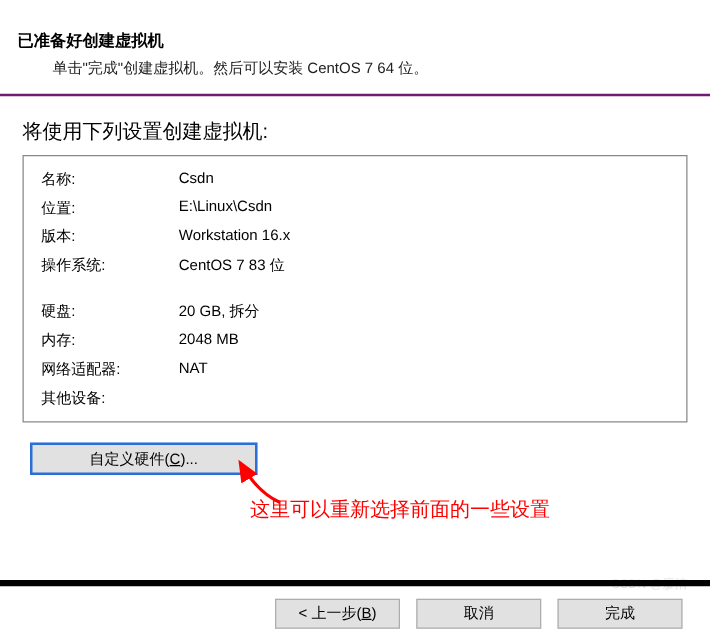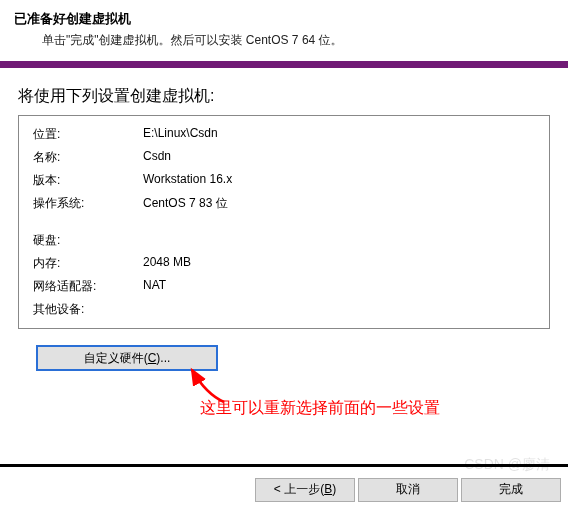--- a/index.html
+++ b/index.html
@@ -5,22 +5,22 @@
     * { box-sizing: border-box; margin: 0; padding: 0; }
     body {
       font-family: "Microsoft YaHei", "SimSun", sans-serif;
       font-size: 12px;
       background: #fff;
       width: 568px;
       height: 512px;
       position: relative;
     }
     .header {
-      padding: 10px 14px 12px 14px;
-      border-bottom: 7px solid #701a75;
+      padding: 24px 14px 12px 14px;
+      border-bottom: 2px solid #701a75;
     }
     .title {
       font-size: 13px;
       font-weight: bold;
       color: #000;
     }
     .subtitle {
       margin-left: 28px;
       margin-top: 4px;
       font-size: 12px;
@@ -44,21 +44,21 @@
     .row-label {
       width: 110px;
       color: #000;
     }
     .row-value {
       flex: 1;
       color: #000;
     }
     .gap { height: 14px; }
     .customize-btn {
-      margin: 16px 0 0 36px;
+      margin: 16px 0 0 24px;
       width: 182px;
       height: 26px;
       background: #e1e1e1;
       border: 2px solid #2a6fd6;
       font-size: 12px;
       color: #000;
       text-align: center;
       cursor: pointer;
       position: relative;
     }
@@ -76,76 +76,77 @@
       color: #ff0000;
       font-size: 16px;
       font-weight: 500;
     }
     .footer {
       position: absolute;
       bottom: 0;
       left: 0;
       right: 0;
       height: 48px;
-      border-top: 3px solid #000000;
+      border-top: 5px solid #000000;
       display: flex;
       justify-content: flex-end;
       align-items: center;
-      padding-right: 7px;
-      gap: 3px;
+      padding-right: 22px;
+      gap: 13px;
     }
     .dlg-btn {
       width: 100px;
       height: 24px;
       background: #e1e1e1;
       border: 1px solid #adadad;
       font-size: 12px;
       cursor: pointer;
     }
     .watermark {
       position: absolute;
       right: 18px;
       bottom: 38px;
-      font-size: 14px;
+      font-size: 10px;
       color: rgba(0,0,0,0.12);
     }
     .underline { text-decoration: underline; }
   </style>
 </head>
 <body>
 
 
 
 <div class="header">
   <div class="title">已准备好创建虚拟机</div>
   <div class="subtitle">单击"完成"创建虚拟机。然后可以安装 CentOS 7 64 位。</div>
 </div>
 
 <div class="section-label">将使用下列设置创建虚拟机:</div>
 
 <div class="summary-box">
   <div class="row">
+    <div class="row-label">名称:</div>
+    <div class="row-value">Csdn</div>
+  </div>
+  <div class="row">
     <div class="row-label">位置:</div>
     <div class="row-value">E:\Linux\Csdn</div>
-  </div>
-  <div class="row">
-    <div class="row-label">名称:</div>
-    <div class="row-value">Csdn</div>
   </div>
   <div class="row">
     <div class="row-label">版本:</div>
     <div class="row-value">Workstation 16.x</div>
   </div>
   <div class="row">
     <div class="row-label">操作系统:</div>
     <div class="row-value">CentOS 7 83 位</div>
   </div>
   <div class="gap"></div>
   <div class="row">
     <div class="row-label">硬盘:</div>
+    <div class="row-value">20 GB, 拆分</div>
   </div>
   <div class="row">
     <div class="row-label">内存:</div>
     <div class="row-value">2048 MB</div>
   </div>
   <div class="row">
     <div class="row-label">网络适配器:</div>
     <div class="row-value">NAT</div>
   </div>
   <div class="row">

